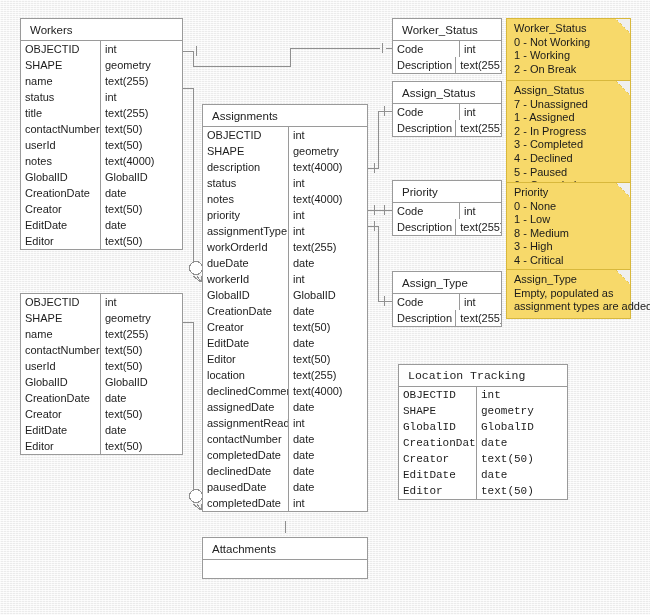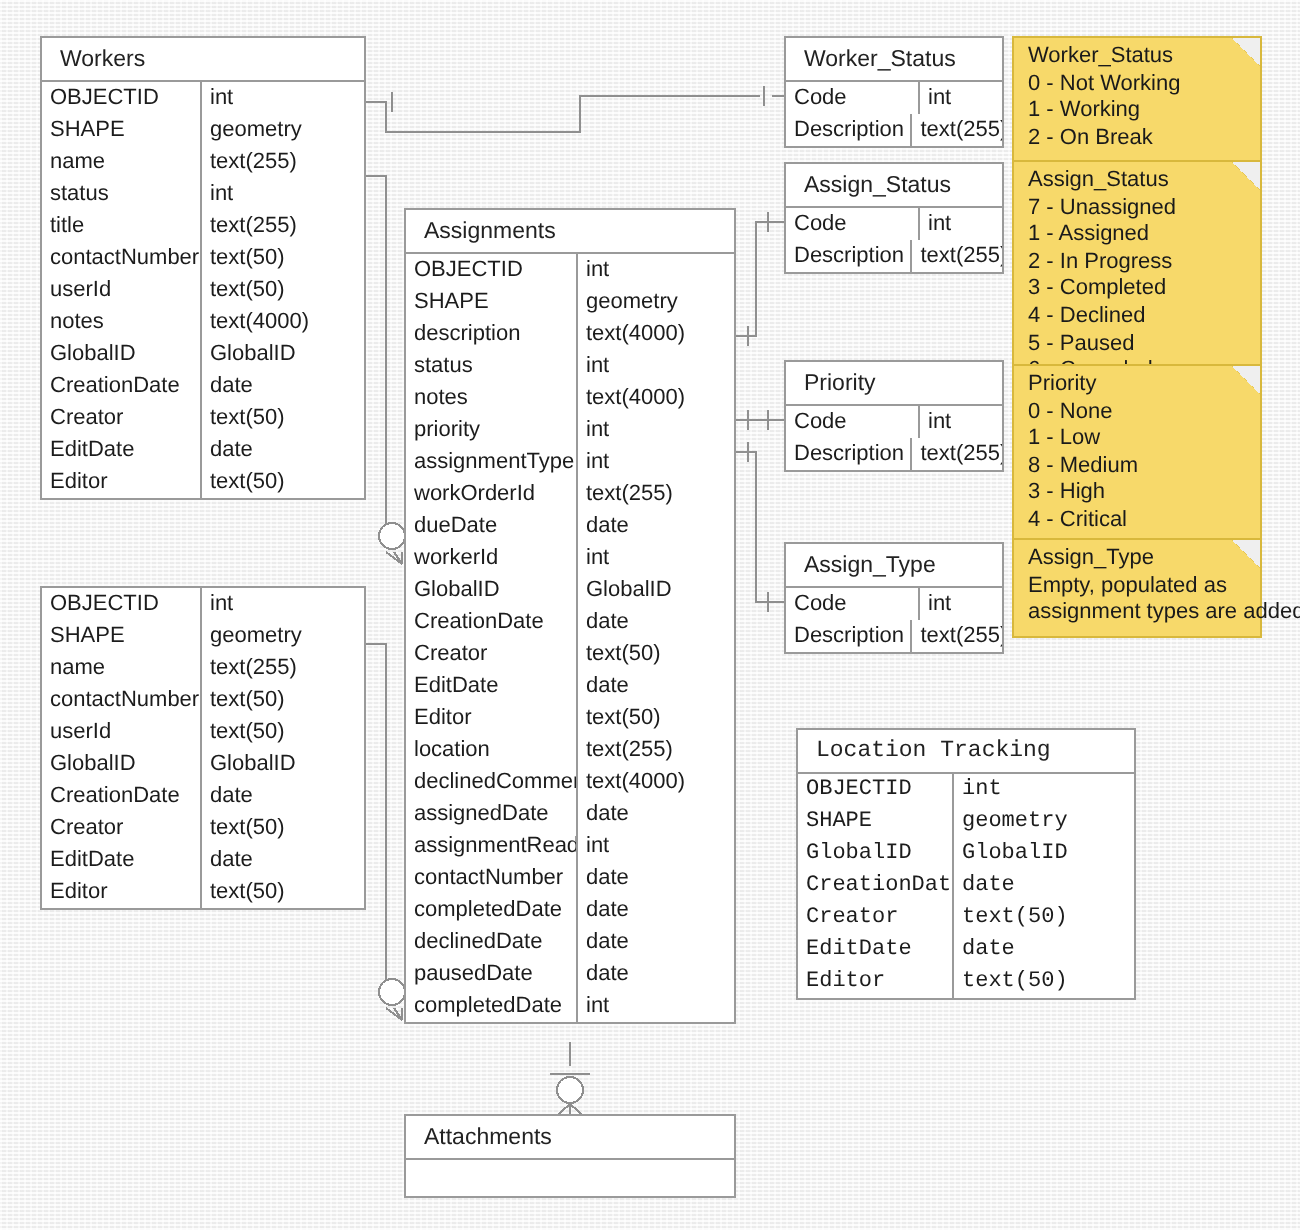--- a/index.html
+++ b/index.html
@@ -126,21 +126,21 @@
     height: 14px;
     background: linear-gradient(225deg, #efefef 0 50%, transparent 50%);
   }
   .note-title { white-space: nowrap; }
   .note-line { white-space: nowrap; }
 
   
   #tbl-workers      { left: 20px;  top: 18px;  width: 163px; }
   #tbl-dispatchers  { left: 20px;  top: 293px; width: 163px; }
   #tbl-assignments  { left: 202px; top: 104px; width: 166px; }
-  #tbl-attachments  { left: 202px; top: 557px; width: 166px; }
+  #tbl-attachments  { left: 202px; top: 537px; width: 166px; }
   #tbl-worker-status{ left: 392px; top: 18px;  width: 110px; }
   #tbl-assign-status{ left: 392px; top: 81px;  width: 110px; }
   #tbl-priority     { left: 392px; top: 180px; width: 110px; }
   #tbl-assign-type  { left: 392px; top: 271px; width: 110px; }
   #tbl-location     { left: 398px; top: 364px; width: 170px; font-family: Liberation Mono, monospace; }
 
   #note-worker-status { left: 506px; top: 18px;  width: 125px; }
   #note-assign-status { left: 506px; top: 80px;  width: 125px; }
   #note-priority      { left: 506px; top: 182px; width: 125px; }
   #note-assign-type   { left: 506px; top: 269px; width: 125px; }

